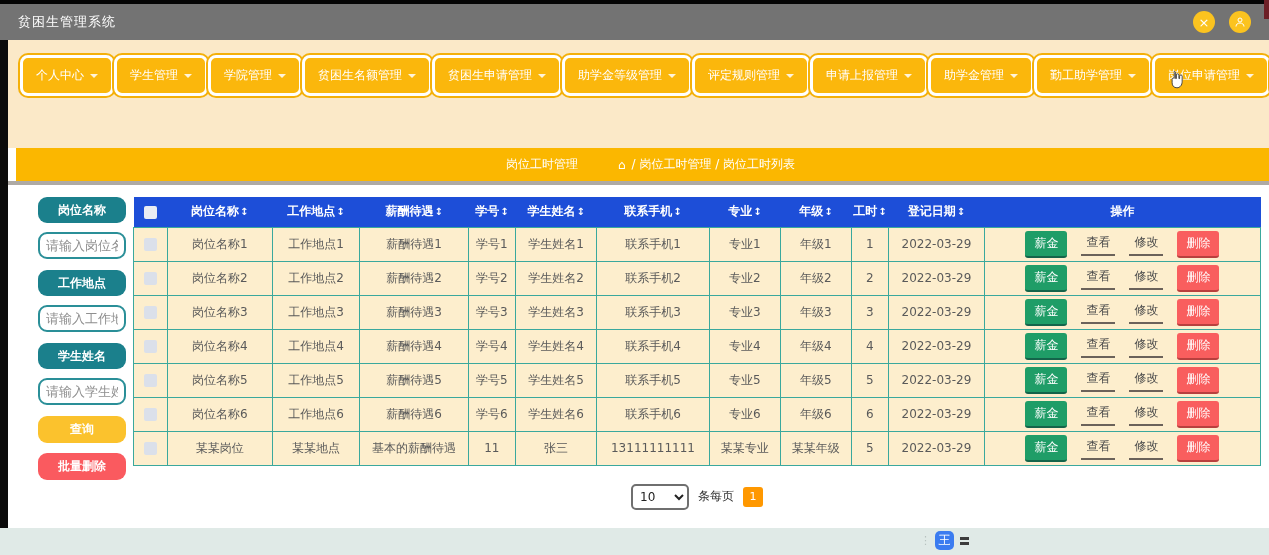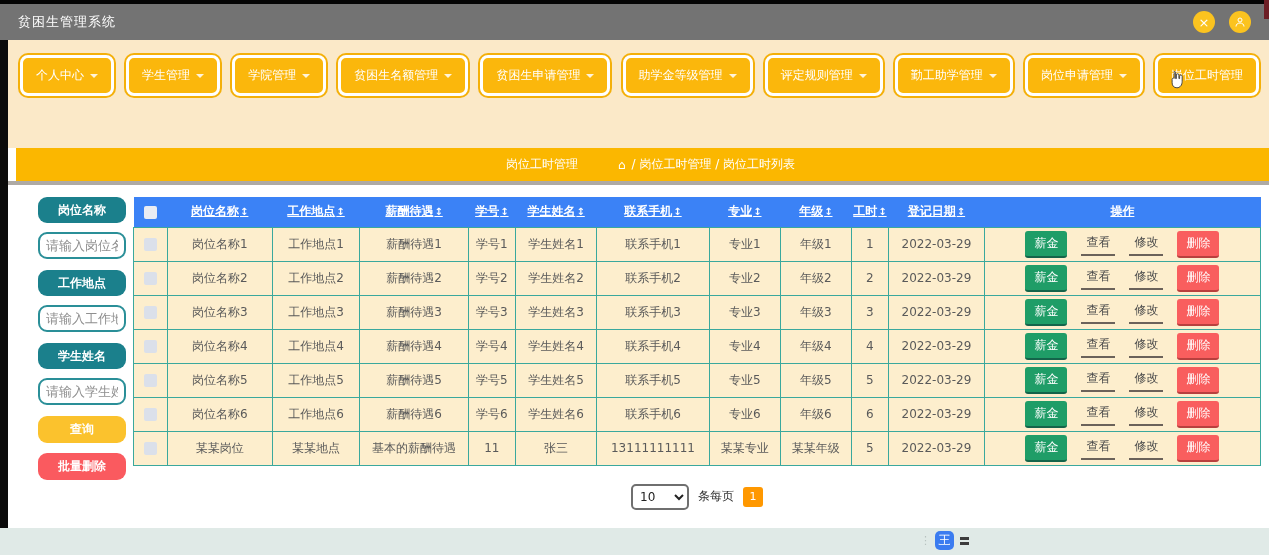--- a/index.html
+++ b/index.html
@@ -50,21 +50,21 @@
                 font-family:"DejaVu Sans","Liberation Sans",sans-serif; }
   .side-input::placeholder { color:#8f8f8f; }
   .btn-query { background:#fbc22d; color:#fff; font-size:12px; font-weight:bold; height:27px; border-radius:9px;
                border:none; margin-bottom:10px; cursor:pointer; }
   .btn-batch-del { background:#fa5a5f; color:#fff; font-size:12px; font-weight:bold; height:27px; border-radius:9px;
                    border:none; cursor:pointer; }
 
   
   .main { flex:1; margin-left:7px; }
   table { width:100%; border-collapse:collapse; table-layout:fixed; }
-  thead th { background:#3b82f6; color:#fff; font-size:12px; font-weight:bold; height:30px; border:none;text-decoration:underline; }
+  thead th { background:#1d4ed8; color:#fff; font-size:12px; font-weight:bold; height:30px; border:none; }
   tbody td { background:#fdeecd; border:1px solid #3aa89d; height:34px; text-align:center;
              font-size:12px; color:#5a5a5a; overflow:hidden; white-space:nowrap; }
   .sort { font-size:10px; margin-left:1px; cursor:pointer; }
   .checkbox { display:inline-block; width:13px; height:13px; background:#dbe0ea; border-radius:2px;
               vertical-align:middle; cursor:pointer; }
   thead .checkbox { background:#e9ecf3; }
   .actions { display:flex; align-items:center; justify-content:center; gap:14px;text-align:right; }
   .act-salary { background:#1f9d67; color:#fff; font-size:12px; padding:4px 9px; border-radius:3px;
                 border-bottom:2px solid #14644a; cursor:pointer; }
   .act-link { color:#4c4c4c; font-size:12px; padding:2px 5px 3px; border-bottom:2px solid #6b625a; cursor:pointer; }
@@ -114,20 +114,22 @@
 
   <div class="nav">
     <div class="nav-row nav-row-1">
         <button class="nav-btn">个人中心<span class="caret"></span></button>
         <button class="nav-btn">学生管理<span class="caret"></span></button>
         <button class="nav-btn">学院管理<span class="caret"></span></button>
         <button class="nav-btn">贫困生名额管理<span class="caret"></span></button>
         <button class="nav-btn">贫困生申请管理<span class="caret"></span></button>
         <button class="nav-btn">助学金等级管理<span class="caret"></span></button>
         <button class="nav-btn">评定规则管理<span class="caret"></span></button>
+        <button class="nav-btn">申请上报管理<span class="caret"></span></button>
+        <button class="nav-btn">助学金管理<span class="caret"></span></button>
         <button class="nav-btn">勤工助学管理<span class="caret"></span></button>
         <button class="nav-btn">岗位申请管理<span class="caret"></span></button>
         <button class="nav-btn">岗位工时管理</button>
       </div>
   </div>
 
   <div class="hand-cursor">
     <svg width="17" height="20" viewBox="0 0 24 28">
       <path d="M9 2c1 0 1.8.8 1.8 1.8V12h1V7c0-1 .8-1.8 1.8-1.8S15.4 6 15.4 7v5h1V8.6c0-1 .8-1.8 1.8-1.8S20 7.6 20 8.6V16c0 5-2.8 9-7.4 9-4.2 0-6.8-2.8-6.8-7v-5c0-1 .8-1.8 1.8-1.8.5 0 .9.2 1.2.5V3.8C8.8 2.8 8 2 9 2z" fill="#fff" stroke="#444" stroke-width="1.4"></path>
     </svg>

